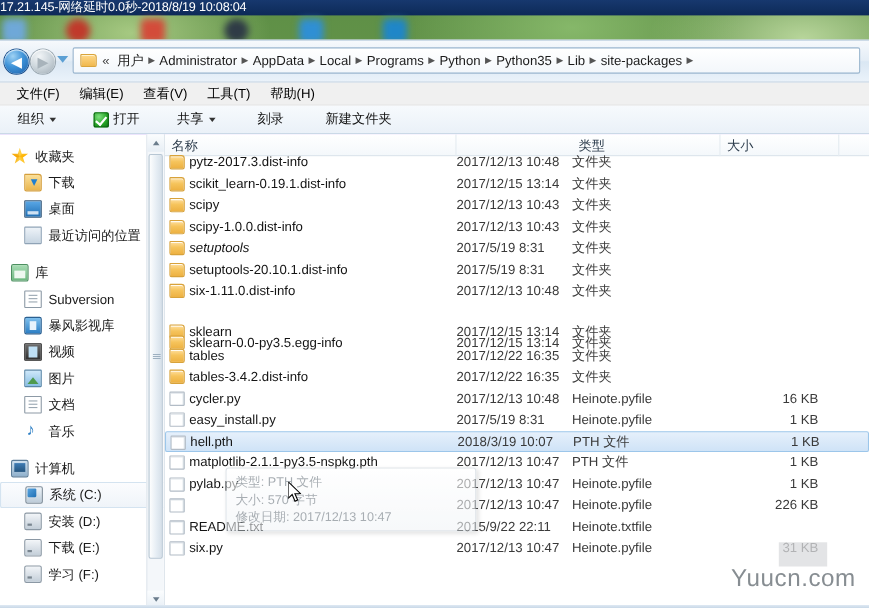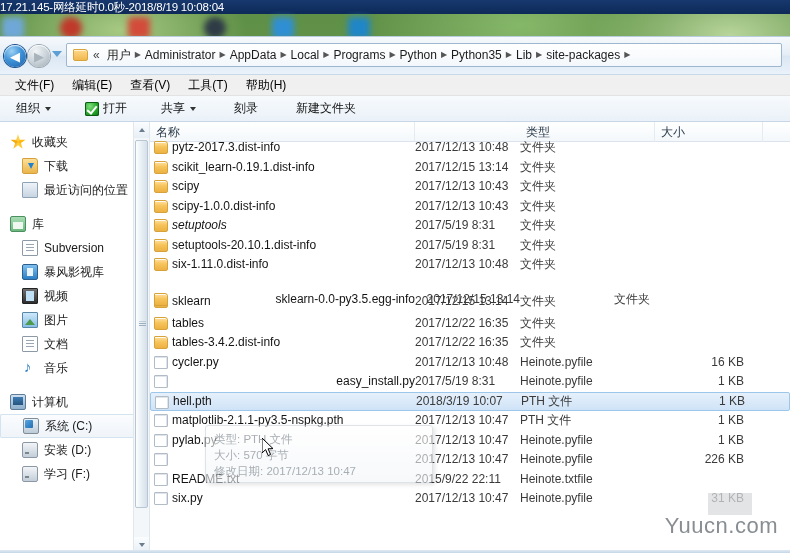--- a/index.html
+++ b/index.html
@@ -281,20 +281,24 @@
         <div class="navlist" id="nav-list">
             <div class="navrow">
               <span class="nic ic-star"></span>
               <span>收藏夹</span>
             </div>
             <div class="navrow child">
               <span class="nic ic-dl"></span>
               <span>下载</span>
             </div>
             <div class="navrow child">
+              <span class="nic ic-desk"></span>
+              <span>桌面</span>
+            </div>
+            <div class="navrow child">
               <span class="nic ic-recent"></span>
               <span>最近访问的位置</span>
             </div>
             <div class="navgap"></div>
             <div class="navrow">
               <span class="nic ic-lib"></span>
               <span>库</span>
             </div>
             <div class="navrow child">
               <span class="nic ic-doc"></span>
@@ -328,20 +332,24 @@
             <div class="navrow child sel">
               <span class="nic ic-drvc"></span>
               <span>系统 (C:)</span>
             </div>
             <div class="navrow child">
               <span class="nic ic-drv"></span>
               <span>安装 (D:)</span>
             </div>
             <div class="navrow child">
               <span class="nic ic-drv"></span>
+              <span>下载 (E:)</span>
+            </div>
+            <div class="navrow child">
+              <span class="nic ic-drv"></span>
               <span>学习 (F:)</span>
             </div>
           </div>
 
         <div class="navsb">
           <div class="sbbtn up">
               <i></i>
             </div>
           <div class="sbthumb"></div>
           <div class="sbbtn down">
@@ -408,21 +416,21 @@
               <div class="cell c-type" style="left: 370px; width: 130px;">文件夹</div>
               <div class="cell c-size" style="left: 480px; width: 128px; padding-right: 14px;"></div>
             </div>
             <div class="row" style="top: 150px;">
               <div class="rowicon ic-folder"></div>
               <div class="cell c-name" style="left: 0px; width: 265px;">sklearn</div>
               <div class="cell c-date" style="left: 265px; width: 105px;">2017/12/15 13:14</div>
               <div class="cell c-type" style="left: 370px; width: 130px;">文件夹</div>
               <div class="cell c-size" style="left: 480px; width: 128px; padding-right: 14px;"></div>
             </div>
-            <div class="row" style="top: 148px; text-align: right;">
+            <div class="row" style="top: 160px;">
               <div class="rowicon ic-folder"></div>
               <div class="cell c-name" style="left: 0px; width: 265px;">sklearn-0.0-py3.5.egg-info</div>
               <div class="cell c-date" style="left: 265px; width: 105px;">2017/12/15 13:14</div>
               <div class="cell c-type" style="left: 370px; width: 130px;">文件夹</div>
               <div class="cell c-size" style="left: 480px; width: 128px; padding-right: 14px;"></div>
             </div>
             <div class="row" style="top: 171.5px;">
               <div class="rowicon ic-folder"></div>
               <div class="cell c-name" style="left: 0px; width: 265px;">tables</div>
               <div class="cell c-date" style="left: 265px; width: 105px;">2017/12/22 16:35</div>
@@ -438,21 +446,21 @@
             </div>
             <div class="row" style="top: 210.5px;">
               <div class="rowicon ic-file"></div>
               <div class="cell c-name" style="left: 0px; width: 265px;">cycler.py</div>
               <div class="cell c-date" style="left: 265px; width: 105px;">2017/12/13 10:48</div>
               <div class="cell c-type" style="left: 370px; width: 130px;">Heinote.pyfile</div>
               <div class="cell c-size" style="left: 480px; width: 128px; padding-right: 14px;">16 KB</div>
             </div>
             <div class="row" style="top: 230px;">
               <div class="rowicon ic-file"></div>
-              <div class="cell c-name" style="left: 0px; width: 265px; text-align: right;">easy_install.py</div>
+              <div class="cell c-name" style="left: 0px; width: 265px;">easy_install.py</div>
               <div class="cell c-date" style="left: 265px; width: 105px;">2017/5/19 8:31</div>
               <div class="cell c-type" style="left: 370px; width: 130px;">Heinote.pyfile</div>
               <div class="cell c-size" style="left: 480px; width: 128px; padding-right: 14px;">1 KB</div>
             </div>
             <div class="row selected" style="top: 249.5px;">
               <div class="rowicon ic-file"></div>
               <div class="cell c-name" style="left: 0px; width: 265px;">hell.pth</div>
               <div class="cell c-date" style="left: 265px; width: 105px;">2018/3/19 10:07</div>
               <div class="cell c-type" style="left: 370px; width: 130px;">PTH 文件</div>
               <div class="cell c-size" style="left: 480px; width: 128px; padding-right: 14px;">1 KB</div>

